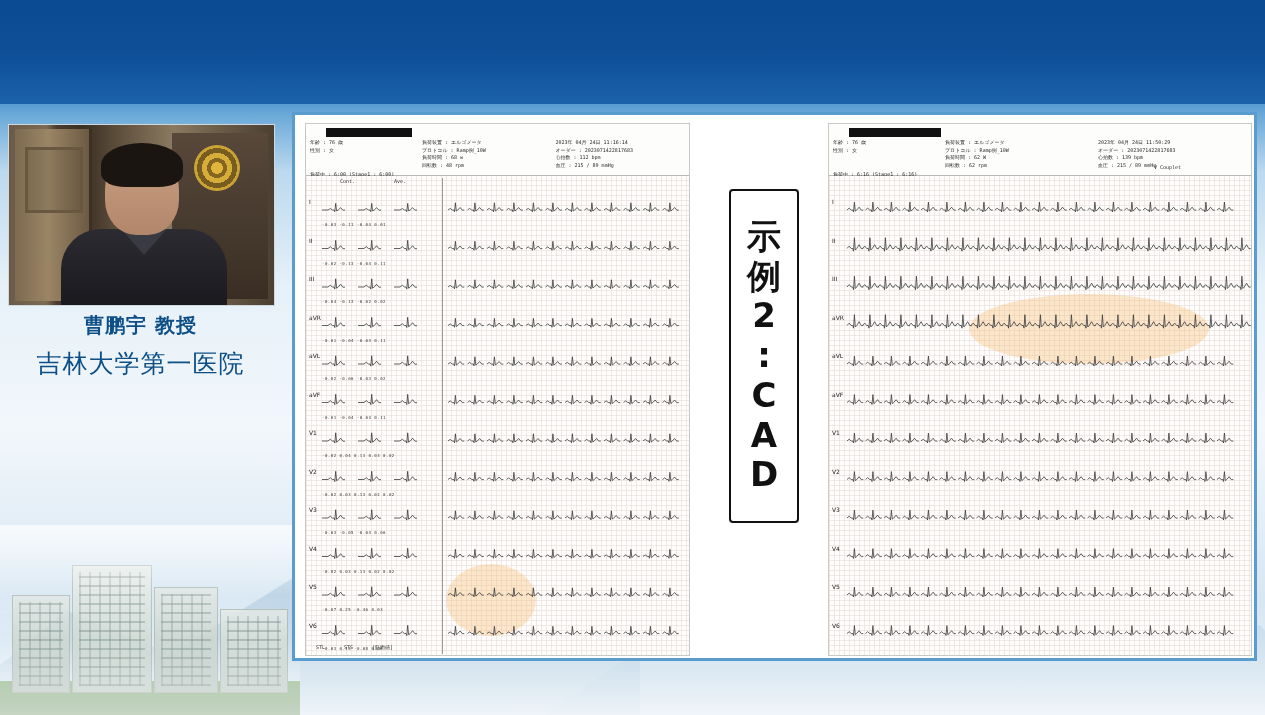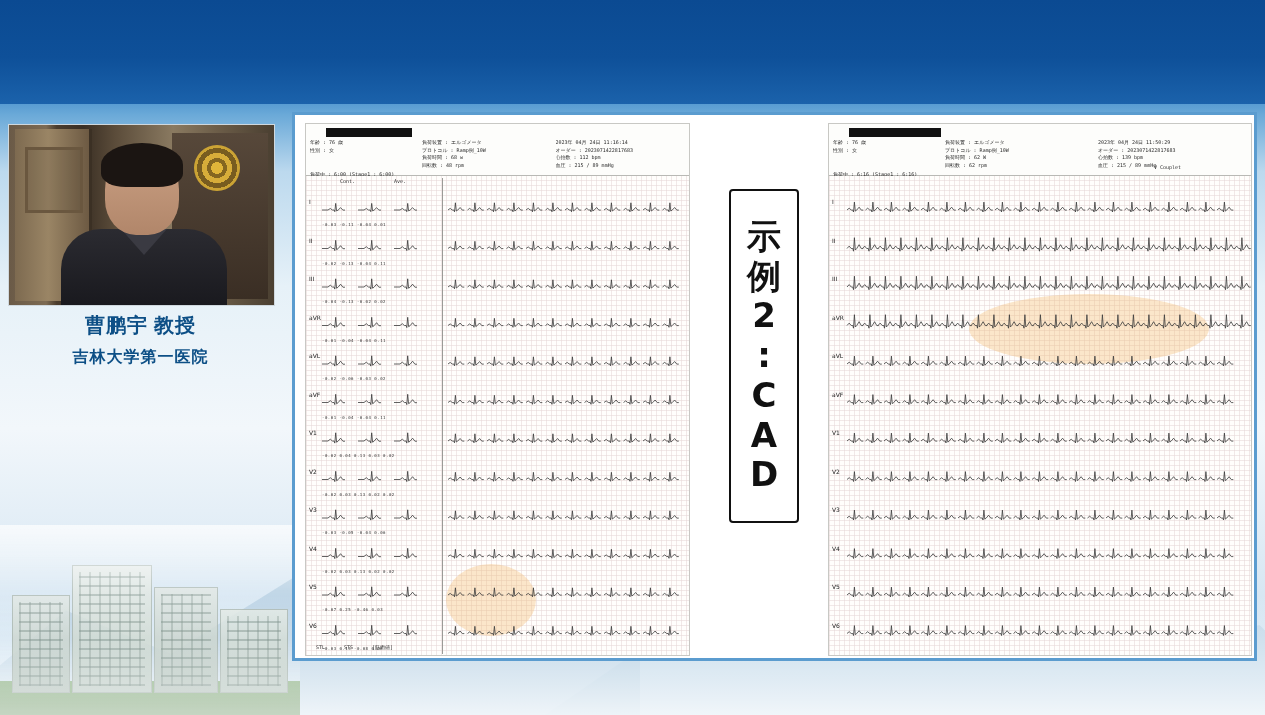--- a/index.html
+++ b/index.html
@@ -140,25 +140,24 @@
     width: 265px;
     text-align: center;
     color: #0d4f86;
     font-family: "DejaVu Sans", "Liberation Sans", sans-serif;
   }
   #presenter-name {
     font-size: 20px;
     font-weight: bold;
     letter-spacing: 1px;
     margin-bottom: 8px;
-    font-family: Liberation Serif, serif;
   }
   #presenter-org {
-    font-size: 16px;
-    font-weight: bold;
+    font-size: 25px;
+    font-weight: normal;
     letter-spacing: 1px;
   }
 
   
   #building {
     position: absolute;
     left: 0; bottom: 0;
     width: 300px; height: 190px;
     opacity: 0.85;
     overflow: hidden;

